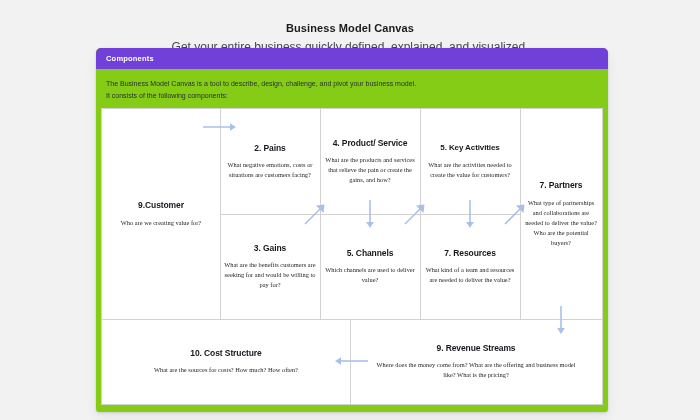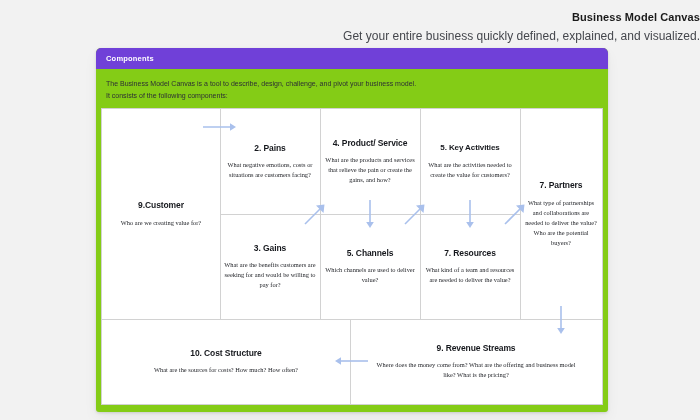--- a/index.html
+++ b/index.html
@@ -9,22 +9,22 @@
   body {
     width: 700px;
     height: 420px;
     background: #f2f2f2;
     font-family: "Liberation Sans", sans-serif;
     overflow: hidden;
   }
 
   
   .page-head {
-    padding-top: 11px;
-    text-align: right;
+    padding-top: 22px;
+    text-align: center;
   }
   .page-title {
     font-size: 11px;
     font-weight: bold;
     color: #1a1a1a;
     letter-spacing: .1px;
     margin: 0;
   }
   .page-subtitle {
     font-size: 12px;

